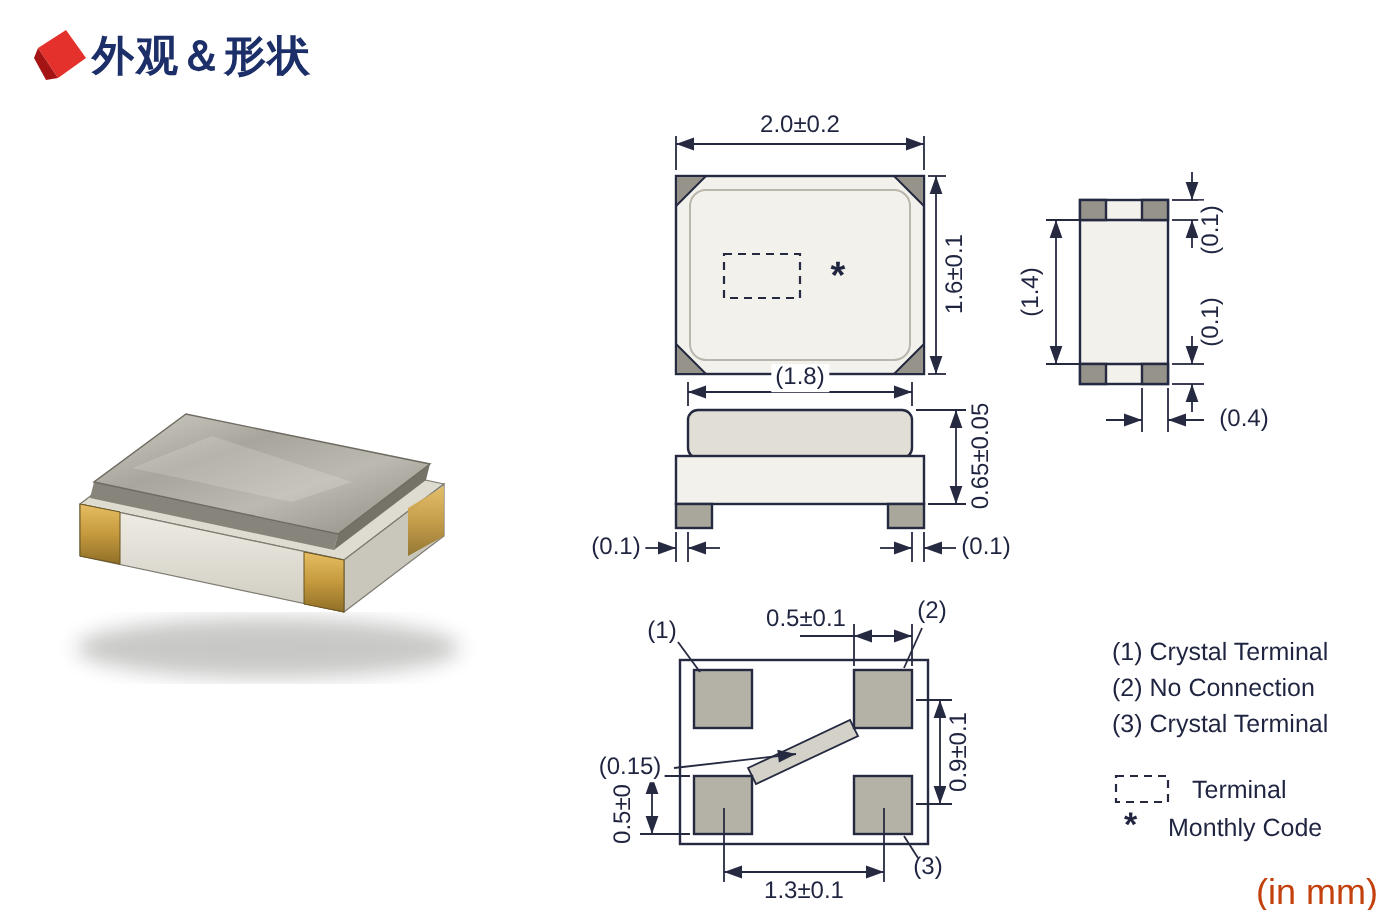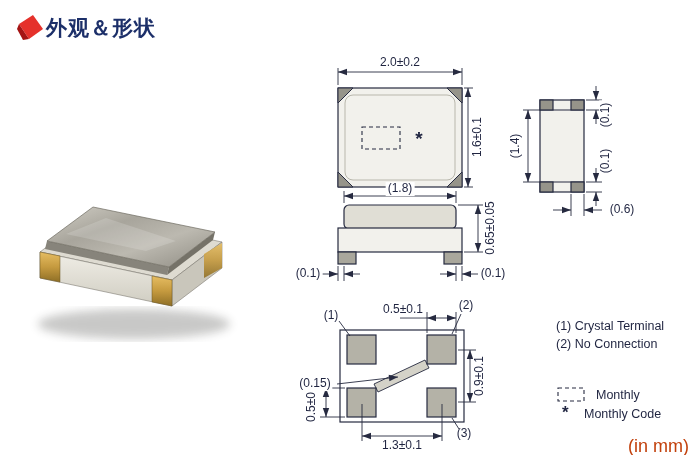--- a/index.html
+++ b/index.html
@@ -175,31 +175,32 @@
   <div class="asterisk" style="left:419px;top:139px;">*</div>
 
   <div class="dim-label" style="left:400px;top:189px;">(1.8)</div>
   <div class="dim-label vert" style="left:491px;top:228px;">0.65±0.05</div>
   <div class="dim-label" style="left:308px;top:274px;">(0.1)</div>
   <div class="dim-label" style="left:493px;top:274px;">(0.1)</div>
 
   <div class="dim-label vert" style="left:516px;top:146px;">(1.4)</div>
   <div class="dim-label vert" style="left:606px;top:115px;">(0.1)</div>
   <div class="dim-label vert" style="left:606px;top:161px;">(0.1)</div>
-  <div class="dim-label" style="left:622px;top:210px;">(0.6)</div>
+  <div class="dim-label" style="left:622px;top:210px;">(0.4)</div>
 
   <div class="dim-label" style="left:403px;top:310px;">0.5±0.1</div>
   <div class="dim-label vert" style="left:312px;top:402px;">0.5±0.1</div>
   <div class="dim-label vert" style="left:480px;top:376px;">0.9±0.1</div>
   <div class="dim-label" style="left:402px;top:446px;">1.3±0.1</div>
   <div class="dim-label" style="left:315px;top:384px;">(0.15)</div>
   <div class="dim-label pin-label" style="left:331px;top:316px;">(1)</div>
   <div class="dim-label pin-label" style="left:466px;top:306px;">(2)</div>
   <div class="dim-label pin-label" style="left:464px;top:434px;">(3)</div>
 
   <div class="legend-item" style="left:556px;top:319px;">(1) Crystal Terminal</div>
   <div class="legend-item" style="left:556px;top:337px;text-align:right;">(2) No Connection</div>
-  <div class="legend-item" style="left:596px;top:388px;">Monthly</div>
+  <div class="legend-item" style="left:556px;top:355px;">(3) Crystal Terminal</div>
+  <div class="legend-item" style="left:596px;top:388px;">Terminal</div>
   <div class="legend-star" style="left:562px;top:403px;">*</div>
   <div class="legend-item" style="left:584px;top:407px;">Monthly Code</div>
   <div id="units-note" style="left:628px;top:436px;">(in mm)</div>
 
 </div>
 
 </body></html>

